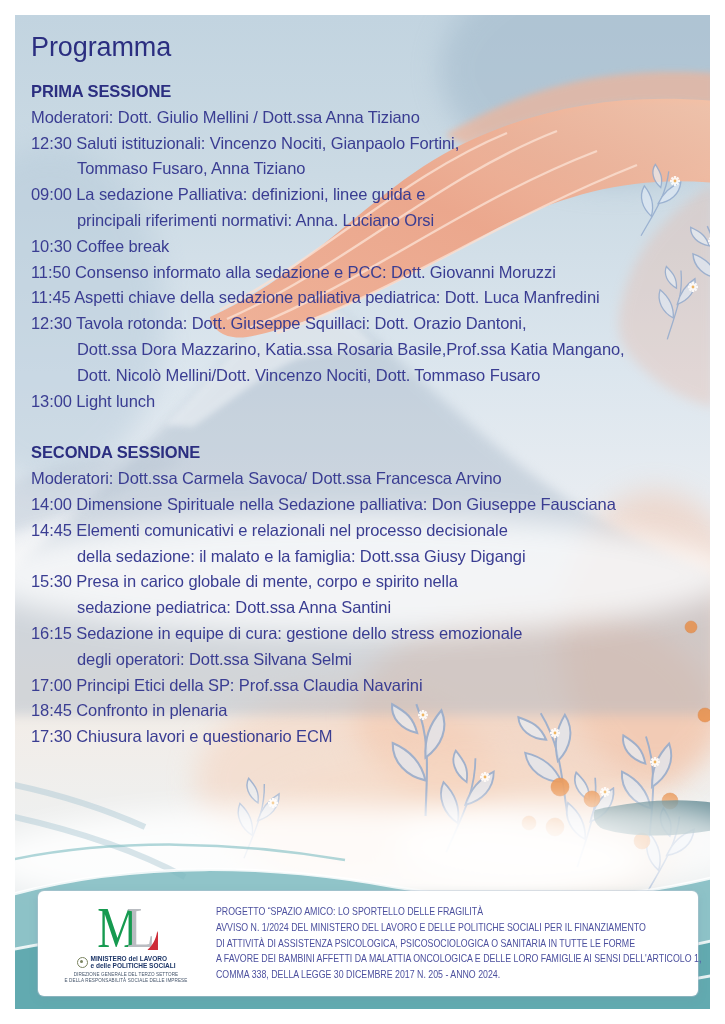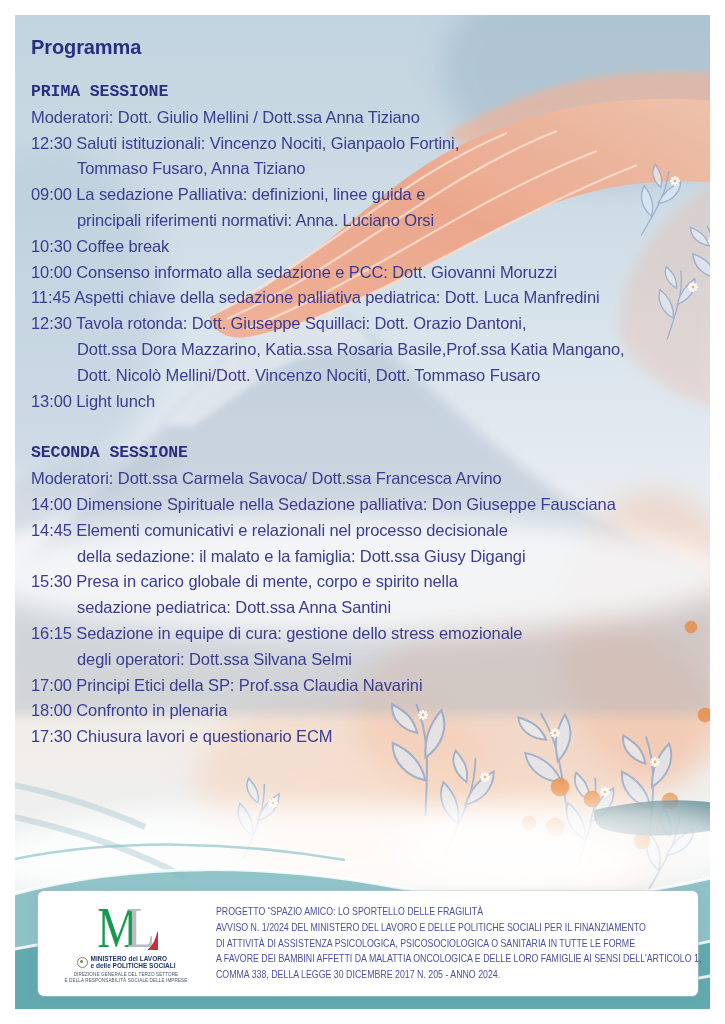--- a/index.html
+++ b/index.html
@@ -2,24 +2,24 @@
 <html style="--heading: #2b2e80; --body-text: #3a3d92; --footer-text: #4c509e; --ribbon: #f0a486; --wave-teal: #6fb3ba; --logo-green: #169a50; --logo-gray: #b9bcc1; --logo-red: #ce2b37;"><head>
 <meta charset="utf-8">
 <style>
   html,body{margin:0;padding:0;background:#ffffff;}
   body{width:725px;height:1024px;position:relative;font-family:"Liberation Sans",sans-serif;}
   .page{position:absolute;left:15px;top:15px;width:695px;height:994px;overflow:hidden;
         background:linear-gradient(180deg,#c2d4e0 0%,#cbdae4 16%,#dce6ee 36%,#ebeef2 52%,#f3ece6 68%,#eef0f0 82%,#e6edf0 100%);}
   .art{position:absolute;left:0;top:0;width:695px;height:994px;display:block;}
   .content{position:absolute;left:16px;top:18px;width:668px;color:var(--body-text,#3a3d92);
            font-size:16.5px;line-height:25.8px;letter-spacing:-0.1px;}
-  .page-title{font-size:20px;font-weight:bold;color:var(--heading,#2b2e80);margin:0 0 18px 0;line-height:28px;}
+  .page-title{font-size:27px;font-weight:normal;color:var(--heading,#2b2e80);margin:0 0 18px 0;line-height:28px;}
   .session{margin:0;}
   .session + .session{margin-top:26px;}
-  .session-title{font-weight:bold;color:var(--heading,#2b2e80);font-family:Liberation Mono, monospace;}
+  .session-title{font-weight:bold;color:var(--heading,#2b2e80);}
   .line{white-space:nowrap;}
   .cont{padding-left:46px;}
   .footer-card{position:absolute;left:23px;top:876px;width:660px;height:105px;background:#ffffff;
                border-radius:6px;box-shadow:0 0 0 1px rgba(185,198,210,.45),0 2px 8px rgba(110,135,155,.25);
                display:flex;align-items:center;gap:12px;}
   .logo-block{width:128px;margin-left:24px;flex:0 0 auto;text-align:center;}
   .monogram{position:relative;display:inline-block;font-family:"Liberation Serif",serif;
             font-size:56px;line-height:50px;font-weight:400;transform:scaleX(.82);transform-origin:center;
             color:var(--logo-gray,#b9bcc1);}
   .mono-m{color:var(--logo-green,#169a50);}
@@ -158,21 +158,21 @@
             <div class="line cont">Tommaso Fusaro, Anna Tiziano</div>
           </div>
           <div class="item">
             <div class="line">09:00 La sedazione Palliativa: definizioni, linee guida e</div>
             <div class="line cont">principali riferimenti normativi: Anna. Luciano Orsi</div>
           </div>
           <div class="item">
             <div class="line">10:30 Coffee break</div>
           </div>
           <div class="item">
-            <div class="line">10:00 Consenso informato alla sedazione e PCC: Dott. Giovanni Moruzzi</div>
+            <div class="line">11:50 Consenso informato alla sedazione e PCC: Dott. Giovanni Moruzzi</div>
           </div>
           <div class="item">
             <div class="line">11:45 Aspetti chiave della sedazione palliativa pediatrica: Dott. Luca Manfredini</div>
           </div>
           <div class="item">
             <div class="line">12:30 Tavola rotonda: Dott. Giuseppe Squillaci: Dott. Orazio Dantoni,</div>
             <div class="line cont">Dott.ssa Dora Mazzarino, Katia.ssa Rosaria Basile,Prof.ssa Katia Mangano,</div>
             <div class="line cont">Dott. Nicolò Mellini/Dott. Vincenzo Nociti, Dott. Tommaso Fusaro</div>
           </div>
           <div class="item">
@@ -194,21 +194,21 @@
             <div class="line cont">sedazione pediatrica: Dott.ssa Anna Santini</div>
           </div>
           <div class="item">
             <div class="line">16:15 Sedazione in equipe di cura: gestione dello stress emozionale</div>
             <div class="line cont">degli operatori: Dott.ssa Silvana Selmi</div>
           </div>
           <div class="item">
             <div class="line">17:00 Principi Etici della SP: Prof.ssa Claudia Navarini</div>
           </div>
           <div class="item">
-            <div class="line">18:00 Confronto in plenaria</div>
+            <div class="line">18:45 Confronto in plenaria</div>
           </div>
           <div class="item">
             <div class="line">17:30 Chiusura lavori e questionario ECM</div>
           </div>
         </div>
       </div>
   </div>
 
   <div class="footer-card">
     <div class="logo-block">

